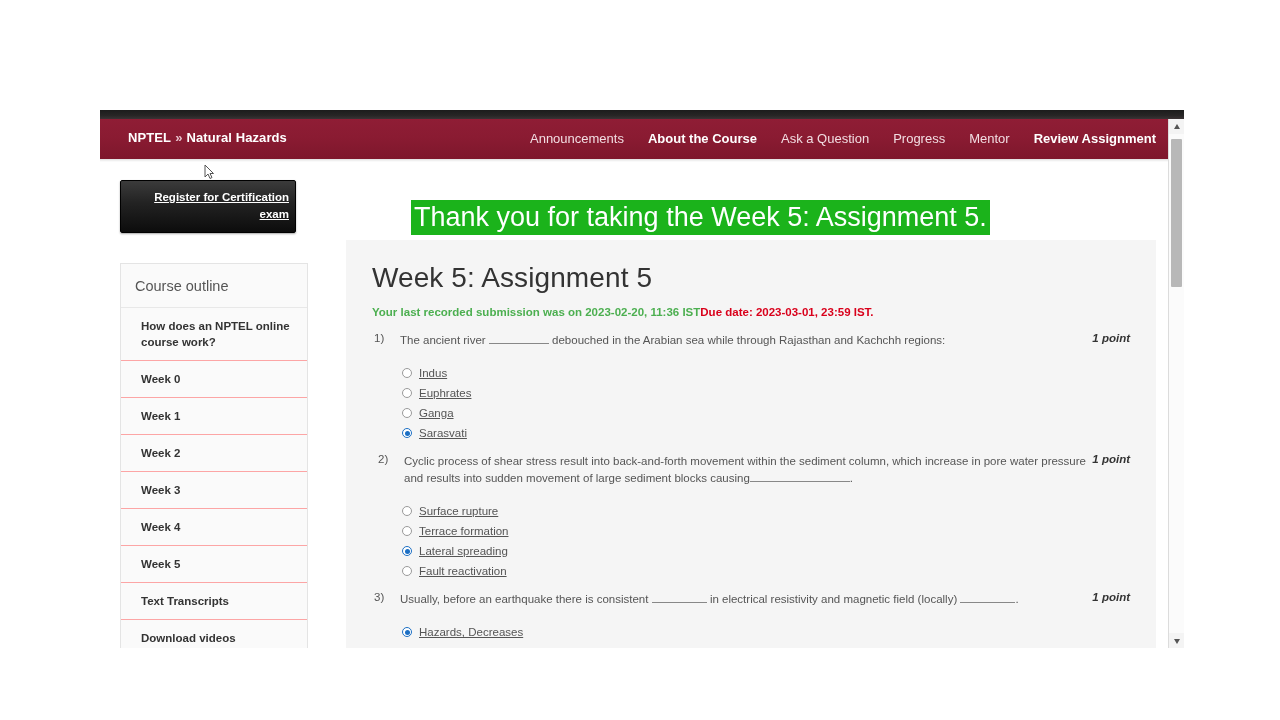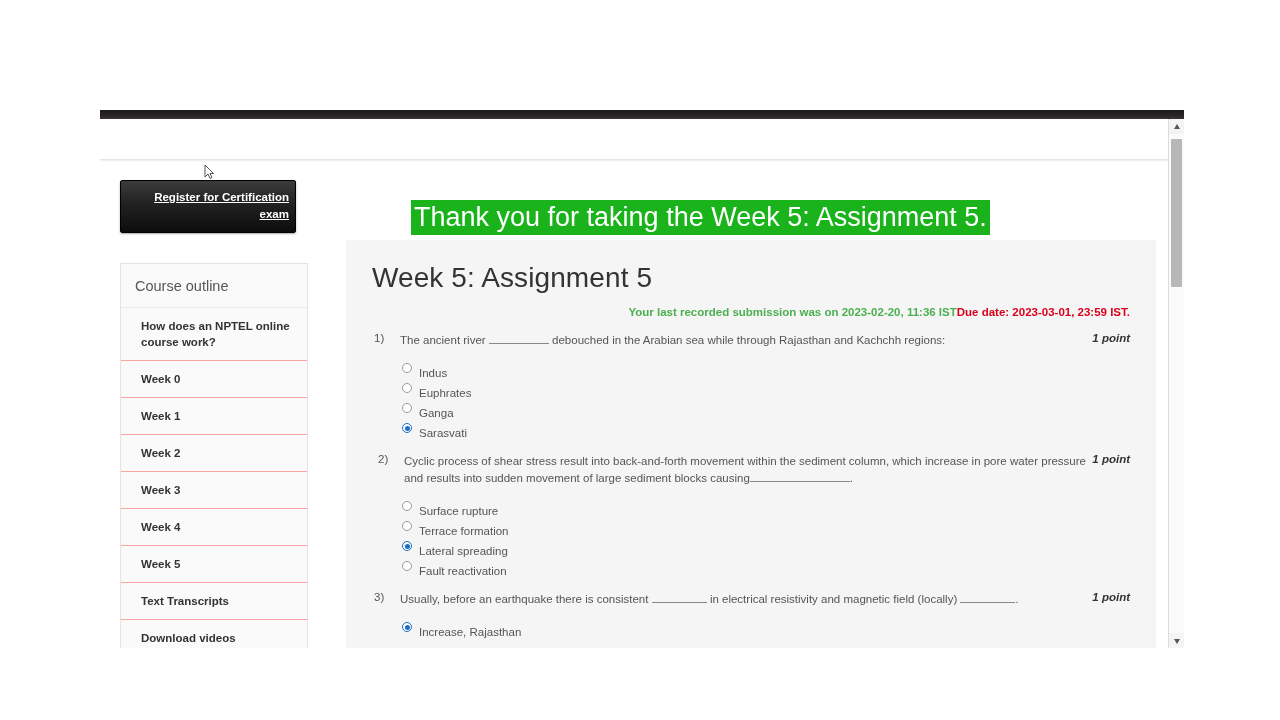--- a/index.html
+++ b/index.html
@@ -191,21 +191,21 @@
   .assignment-title {
     font-size: 28px;
     color: #333333;
     font-weight: normal;
     margin: 0 0 12px 0;
     letter-spacing: .1px;
   }
 
   .meta-row {
     display: flex;
-    justify-content: flex-end;
+    justify-content: flex-start;
     align-items: baseline;
     font-size: 11.5px;
     font-weight: bold;
     margin-bottom: 14px;
   }
   .submission-text { color: #4caf50; }
   .due-text { color: #d9001b; }
 
   
   .question {
@@ -246,25 +246,26 @@
   }
   .blank.w60  { width: 60px; }
   .blank.w55  { width: 55px; }
   .blank.w100 { width: 100px; }
 
   .options {
     margin: 14px 0 10px 30px;
   }
   .option {
     display: flex;
-    align-items: flex-start;
+    align-items: center;
     font-size: 11.5px;
     color: #555555;
     line-height: 20px;
     cursor: pointer;
+    text-decoration: underline;
   }
   .radio {
     width: 10px;
     height: 10px;
     border-radius: 50%;
     border: 1px solid #9a9a9a;
     background: #ffffff;
     box-sizing: border-box;
     margin-right: 7px;
     flex: 0 0 10px;
@@ -343,20 +344,33 @@
 </style>
 </head>
 <body>
 
 <div id="screen">
 
   <div id="viewport">
 
     <div class="top-strip"></div>
 
+    <div class="navbar">
+      <div class="nav-brand">
+        <span>NPTEL</span><span class="sep">»</span><span>Natural Hazards</span>
+      </div>
+      <div class="nav-links">
+        <div class="nav-link dim">Announcements</div>
+        <div class="nav-link bold">About the Course</div>
+        <div class="nav-link dim">Ask a Question</div>
+        <div class="nav-link dim">Progress</div>
+        <div class="nav-link dim">Mentor</div>
+        <div class="nav-link bold">Review Assignment</div>
+      </div>
+    </div>
     <div class="nav-shadow"></div>
 
     <svg class="cursor" viewBox="0 0 11 16">
       <path d="M1,1 L1,13 L4,10 L6,14.5 L8,13.5 L6,9.5 L9.5,9.5 Z" fill="#ffffff" stroke="#555555" stroke-width="1"></path>
     </svg>
 
     <div class="sidebar">
       <div class="register-btn">
         <span>Register for Certification</span><br>
         <span>exam</span>
@@ -457,21 +471,21 @@
               <span>Usually, before an earthquake there is consistent</span>
               <span class="blank w55"></span>
               <span>in electrical resistivity and magnetic field (locally)</span>
               <span class="blank w55"></span><span>.</span>
             </div>
             <div class="q-points">1 point</div>
           </div>
           <div class="q3-options">
             <label class="option">
               <span class="radio checked"></span>
-              <span>Increase, Rajasthan</span>
+              <span>Hazards, Decreases</span>
             </label>
           </div>
         </div>
 
       </div>
     </div>
 
     <div class="scrollbar">
       <div class="sb-track"></div>
       <div class="sb-btn top">

